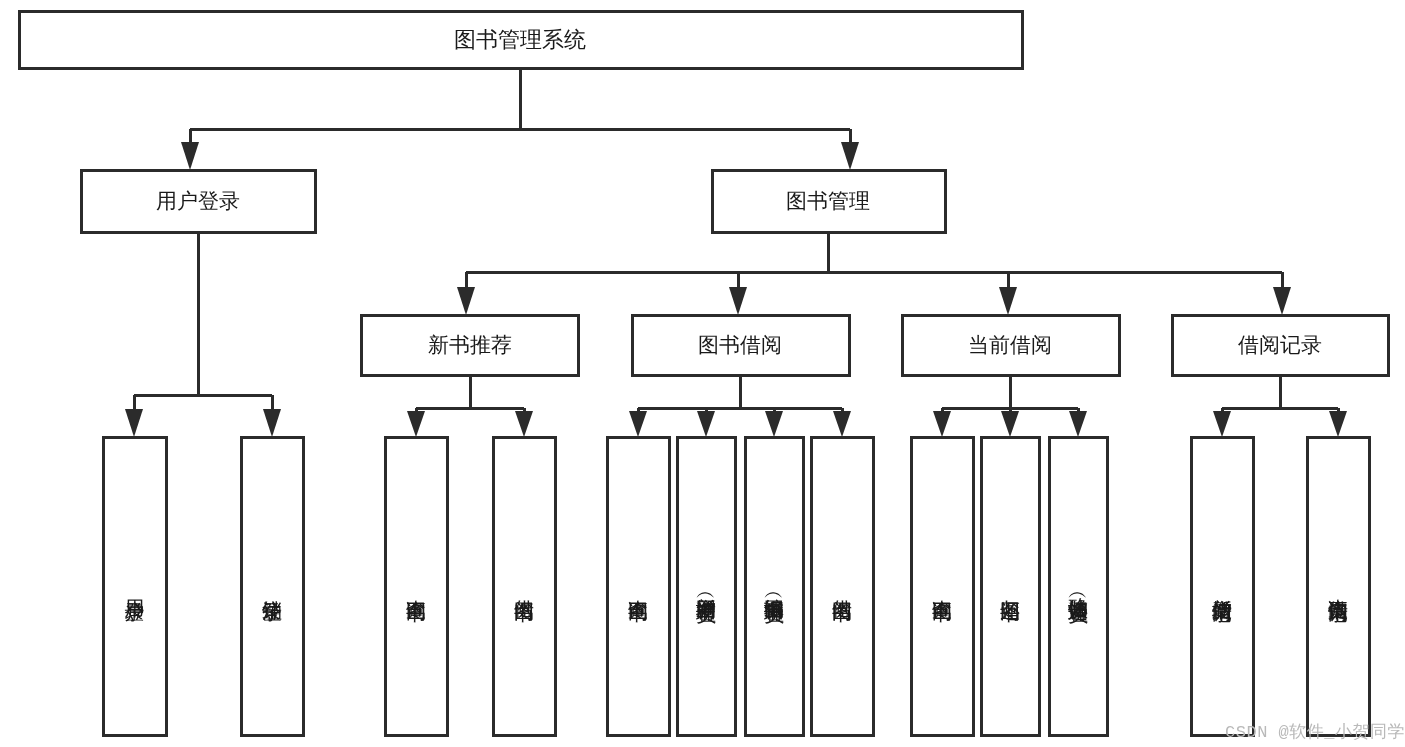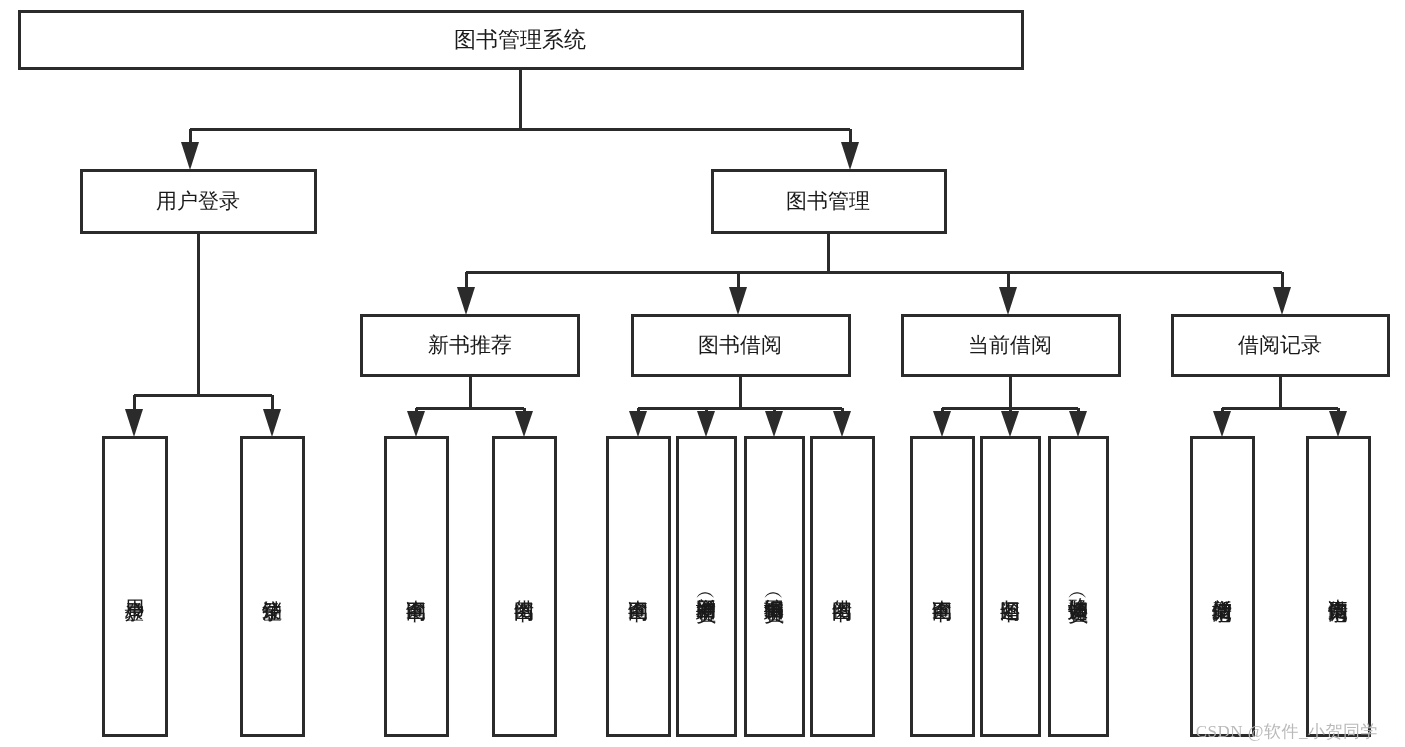--- a/index.html
+++ b/index.html
@@ -71,23 +71,23 @@
     letter-spacing: 1px;
     display: flex;
     align-items: center;
     justify-content: center;
     text-align: center;
     pointer-events: none;
     box-sizing: border-box;
   }
   .watermark {
     position: absolute;
-    right: 27px;
+    right: 0;
     bottom: 4px;
-    font-family: Liberation Serif, serif;
+    font-family: Liberation Mono, monospace;
     font-size: 17px;
     color: #b9b9b9;
     letter-spacing: 0.5px;
     user-select: none;
     margin-left: 8px;
   }
 </style>
 </head>
 <body>
 

